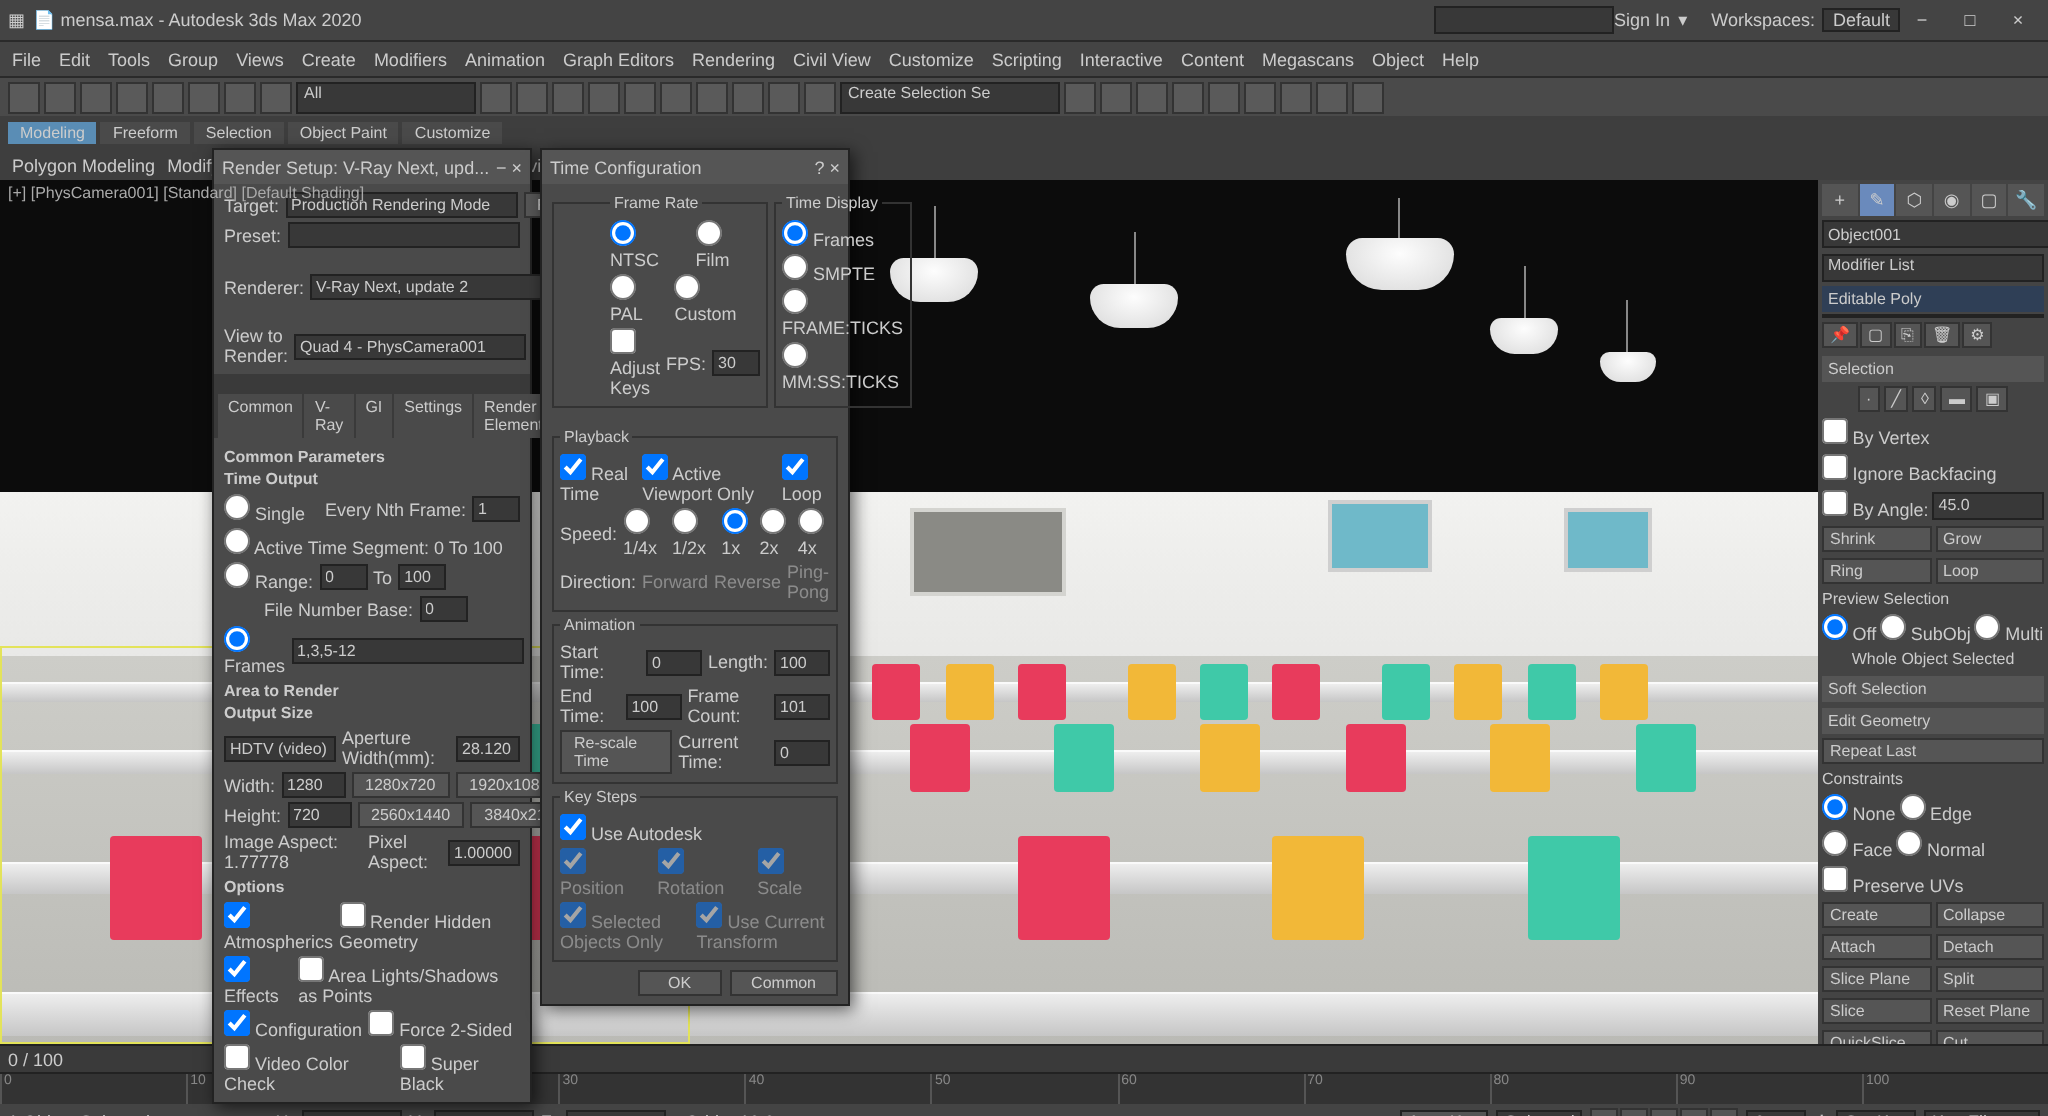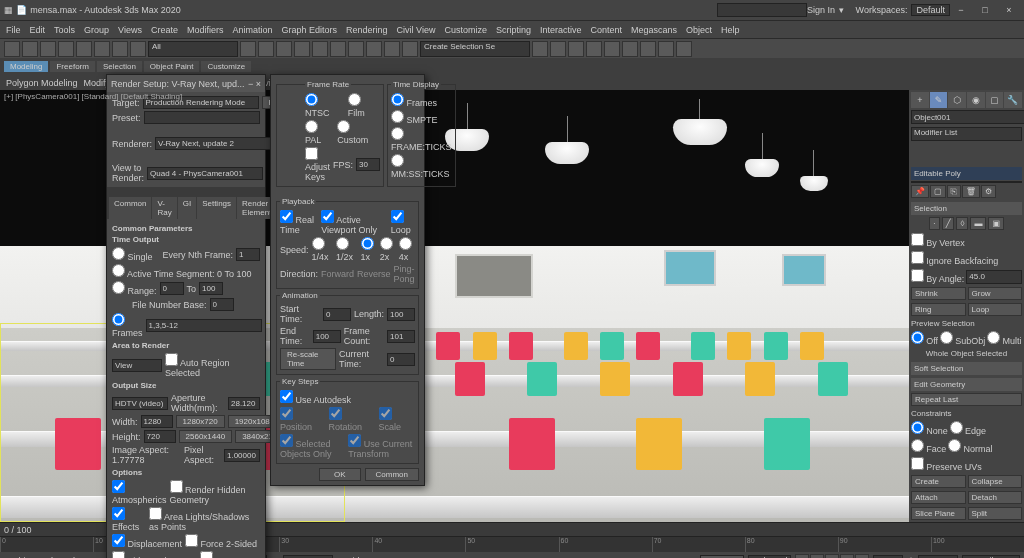--- a/index.html
+++ b/index.html
@@ -37,21 +37,21 @@
 .chair.yel .back{background:#f2b838;}
 .chair.grn .back{background:#3fc9a8;}
 .table-strip{position:absolute;left:0;right:0;height:10px;background:linear-gradient(#eeeeee,#c6c6c6);border-top:1px solid #fafafa;}
 .yellow-frame{position:absolute;border:1px solid #e3e35a;pointer-events:none;}
 .cmdpanel{width:115px;background:#444;display:flex;flex-direction:column;gap:1px;padding:2px;overflow:hidden;}
 .cmdpanel .tabs{display:flex;gap:1px;}
 .cmdpanel .tabs span{flex:1;height:16px;background:#555;display:flex;align-items:center;justify-content:center;}
 .cmdpanel .row{display:flex;align-items:center;gap:2px;padding:1px 0;}
 .cmdpanel .txtf{flex:1;height:14px;background:#383838;border:1px solid #222;padding:0 2px;font-size:8px;}
 .cmdpanel .sechead{background:#555;padding:2px 3px;font-size:8px;margin-top:2px;}
-.cmdpanel .stack{background:#2f3f56;padding:2px 3px;font-size:8px;margin-top:24px;}
+.cmdpanel .stack{background:#2f3f56;padding:2px 3px;font-size:8px;}
 .cmdpanel label{font-size:8px;}
 .cmdpanel .btn{height:13px;background:#555;border:1px solid #333;padding:0 3px;font-size:8px;display:flex;align-items:center;}
 .dialog{position:absolute;background:#4a4a4a;border:1px solid #222;box-shadow:2px 2px 8px rgba(0,0,0,.6);}
 .dialog .dtitle{height:17px;background:#555;display:flex;align-items:center;padding:0 4px;font-size:9px;}
 .dialog .dtitle .dclose{margin-left:auto;cursor:default;}
 .dialog .section{padding:3px 5px;}
 .dialog .glabel{font-weight:bold;font-size:8px;margin:2px 0;}
 .dialog .grow{display:flex;align-items:center;gap:3px;padding:1px 0;font-size:8px;}
 .dialog input[type=text]{background:#383838;border:1px solid #222;color:#ccc;height:13px;padding:0 2px;font-size:8px;}
 .dialog .dbtn{background:#555;border:1px solid #333;padding:1px 6px;font-size:8px;}
@@ -493,24 +493,20 @@
       </div>
     <div class="grow" style="padding-left:20px;">
         <span>File Number Base:</span>
         <input type="text" style="width: 24px;" value="0">
       </div>
     <div class="grow">
         <label><input type="radio" checked="" style=""> <span>Frames</span></label>
         <input type="text" style="flex: 1 1 0%;" value="1,3,5-12">
       </div>
     <div class="glabel">Area to Render</div>
-    <div class="grow">
-        <input type="text" style="width: 50px;" value="View">
-        <label><input type="checkbox" style=""> <span>Auto Region Selected</span></label>
-      </div>
     <div class="glabel">Output Size</div>
     <div class="grow">
         <input type="text" style="width: 56px;" value="HDTV (video)">
         <span>Aperture Width(mm):</span>
         <input type="text" style="width: 32px;" value="28.120">
       </div>
     <div class="grow">
         <span>Width:</span>
         <input type="text" style="width: 32px;" value="1280">
         <span class="dbtn">1280x720</span>
@@ -531,32 +527,36 @@
     <div class="glabel">Options</div>
     <div class="grow">
         <label><input type="checkbox" checked="" style=""> <span>Atmospherics</span></label>
         <label><input type="checkbox" style=""> <span>Render Hidden Geometry</span></label>
       </div>
     <div class="grow">
         <label><input type="checkbox" checked="" style=""> <span>Effects</span></label>
         <label><input type="checkbox" style=""> <span>Area Lights/Shadows as Points</span></label>
       </div>
     <div class="grow">
-        <label><input type="checkbox" checked="" style=""> <span>Displacement</span></label>
+        <label><input type="checkbox" checked="" style=""> <span>Configuration</span></label>
         <label><input type="checkbox" style=""> <span>Force 2-Sided</span></label>
       </div>
     <div class="grow">
         <label><input type="checkbox" style=""> <span>Video Color Check</span></label>
         <label><input type="checkbox" style=""> <span>Super Black</span></label>
       </div>
 
   </div>
 </div>
 
 <div class="dialog" style="left:270px;top:74px;width:155px;">
+  <div class="dtitle">
+      <span>Time Configuration</span>
+      <span class="dclose">? ×</span>
+    </div>
   <div class="section" style="display:flex;gap:3px;">
     <fieldset style="flex:1;padding-left:28px;">
         <legend>Frame Rate</legend>
       <div class="grow">
           <label><input type="radio" checked="" style=""> <span>NTSC</span></label>
           <label><input type="radio" style=""> <span>Film</span></label>
         </div>
       <div class="grow">
           <label><input type="radio" style=""> <span>PAL</span></label>
           <label><input type="radio" style=""> <span>Custom</span></label>

